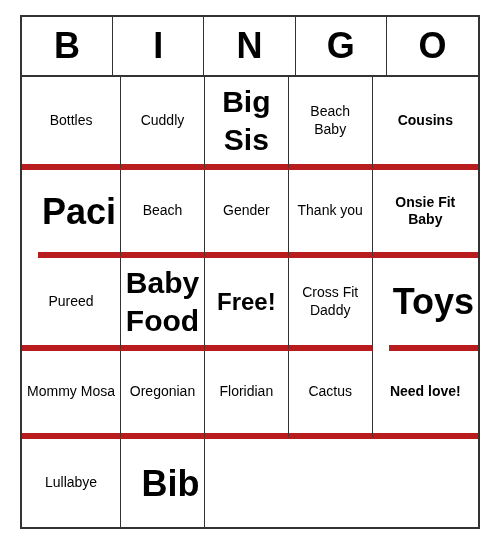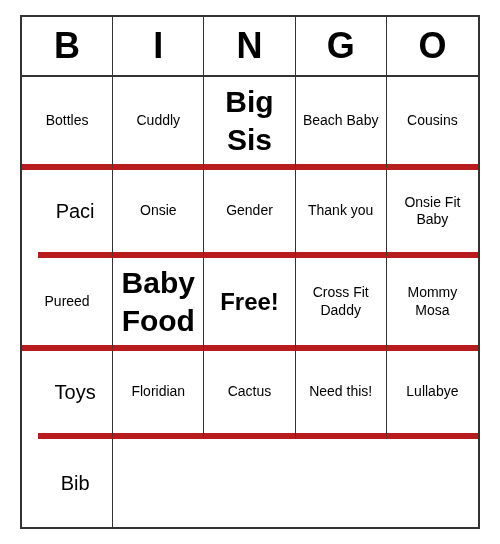--- a/index.html
+++ b/index.html
@@ -44,31 +44,32 @@
       align-items: center;
       justify-content: center;
       text-align: center;
       padding: 6px 4px;
       font-size: 14px;
       line-height: 1.25;
       font-family: Arial, sans-serif;
     }
     .bingo-cell:nth-child(5n) {
       border-right: none;
+      font-weight: bold;
     }
     .bingo-cell:nth-child(n+21) {
       border-bottom: none;
     }
     .bingo-cell.large-text {
       font-size: 30px;
       font-weight: bold;
     }
     .bingo-cell.xlarge-text {
-      font-size: 20px;
-      font-weight: normal;
+      font-size: 36px;
+      font-weight: bold;
       margin-left: 16px;
     }
     .bingo-cell.free {
       font-size: 24px;
       font-weight: bold;
     }
   </style>
 </head>
 <body>
 
@@ -80,29 +81,30 @@
       <div class="bingo-header-cell">G</div>
       <div class="bingo-header-cell">O</div>
     </div>
   <div class="bingo-grid">
   <div class="bingo-cell">Bottles</div>
       <div class="bingo-cell">Cuddly</div>
       <div class="bingo-cell large-text">Big Sis</div>
       <div class="bingo-cell">Beach Baby</div>
       <div class="bingo-cell">Cousins</div>
       <div class="bingo-cell xlarge-text">Paci</div>
-      <div class="bingo-cell">Onsie</div>
+      <div class="bingo-cell">Beach</div>
       <div class="bingo-cell">Gender</div>
       <div class="bingo-cell">Thank you</div>
       <div class="bingo-cell">Onsie Fit Baby</div>
       <div class="bingo-cell">Pureed</div>
       <div class="bingo-cell large-text">Baby Food</div>
       <div class="bingo-cell free">Free!</div>
       <div class="bingo-cell">Cross Fit Daddy</div>
+      <div class="bingo-cell xlarge-text">Toys</div>
       <div class="bingo-cell">Mommy Mosa</div>
-      <div class="bingo-cell xlarge-text">Toys</div>
+      <div class="bingo-cell">Oregonian</div>
       <div class="bingo-cell">Floridian</div>
       <div class="bingo-cell">Cactus</div>
-      <div class="bingo-cell">Need this!</div>
+      <div class="bingo-cell">Need love!</div>
       <div class="bingo-cell">Lullabye</div>
       <div class="bingo-cell xlarge-text">Bib</div>
     </div>
 </div>
 
 </body></html>

